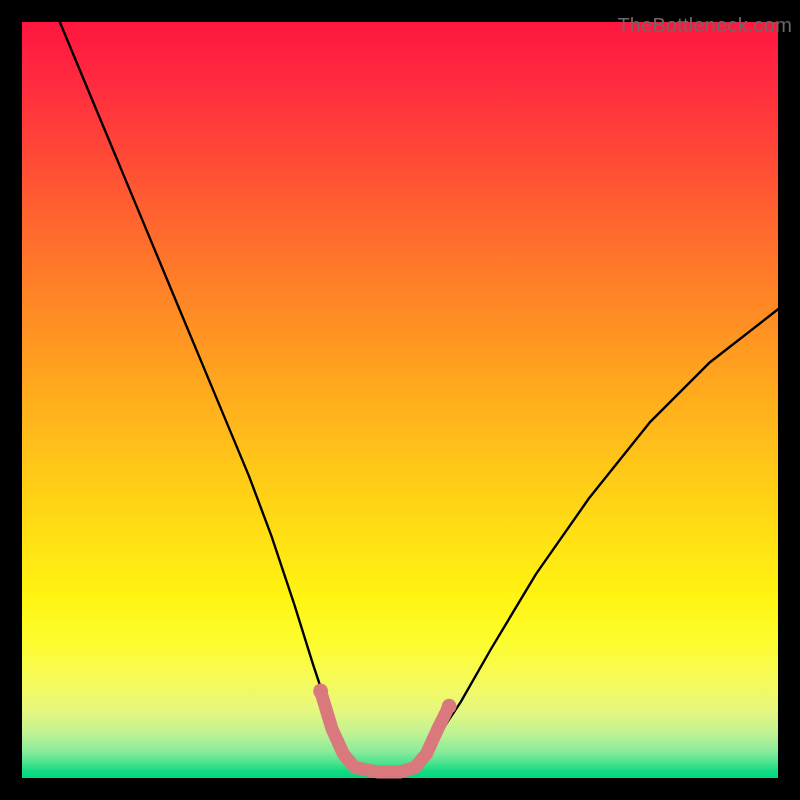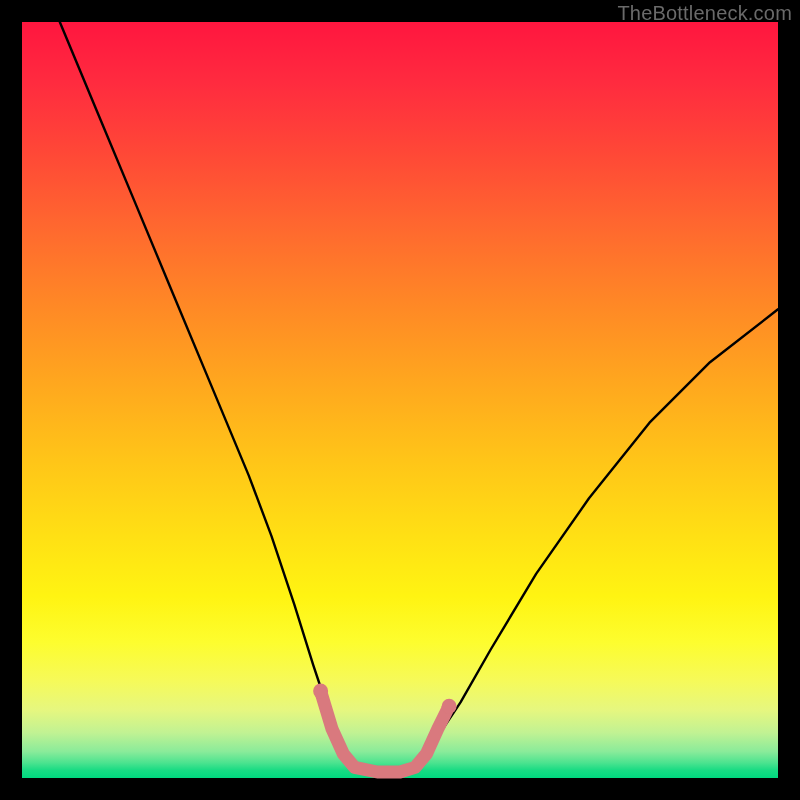--- a/index.html
+++ b/index.html
@@ -41,21 +41,21 @@
       #e6f77f 91%,
       #c1f293 94%,
       #8aeb9a 96.5%,
       #4be38f 98%,
       #17db83 99%,
       #00d87f 100%
     );
   }
   .watermark {
     position: absolute;
-    top: 2px;
+    top: 14px;
     right: 8px;
     color: #6a6a6a;
     font-size: 20px;
     font-weight: 500;
     letter-spacing: 0.2px;
     pointer-events: none;
   }
   svg.curve {
     position: absolute;
     left: 0;

